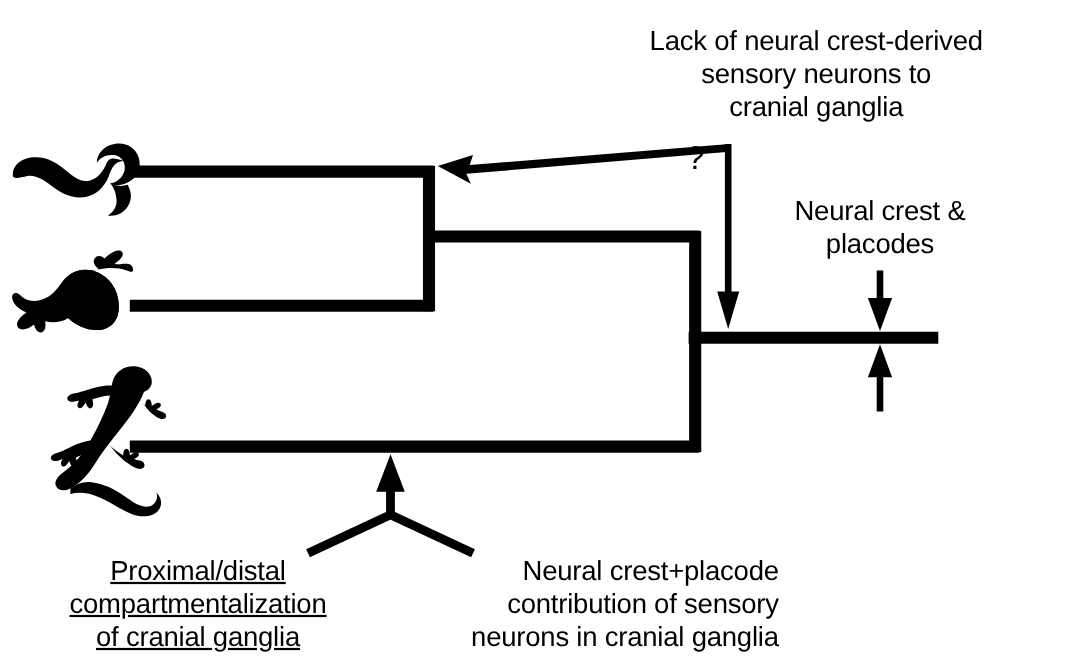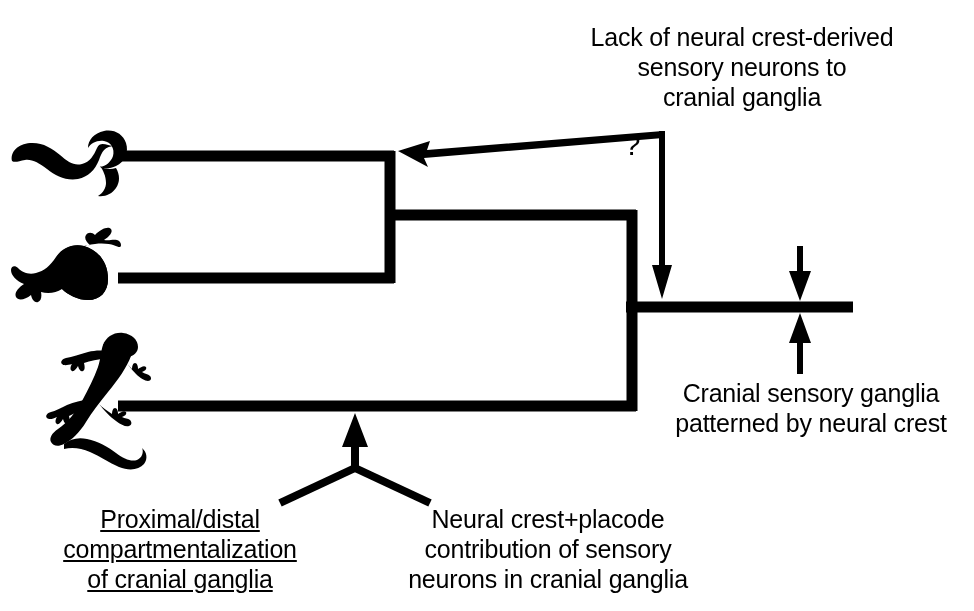--- a/index.html
+++ b/index.html
@@ -54,20 +54,21 @@
   #label-proximal {
     left: 32px;
     top: 504px;
     width: 296px;
     text-decoration: underline;
   }
   #label-nc-contribution {
     left: 388px;
     top: 504px;
     width: 320px;
+    text-align: right;
   }
   #label-question {
     left: 615px;
     top: 128px;
     width: 34px;
     font-size: 30px;
     line-height: 34px;
     text-align: center;
   }
 </style>
@@ -309,23 +310,23 @@
     </g>
 
   </svg>
 
   <div class="label" id="label-lack">Lack of neural crest-derived
 sensory neurons to
 cranial ganglia</div>
 
   <div class="label" id="label-question">?</div>
 
-
-  <div class="label" id="label-cranial-patterned">Cranial sensory ganglia
-patterned by neural crest</div>
+  <div class="label" id="label-nc-placodes">Neural crest &amp;
+placodes</div>
+
 
   <div class="label" id="label-proximal">Proximal/distal
 compartmentalization
 of cranial ganglia</div>
 
   <div class="label" id="label-nc-contribution">Neural crest+placode
 contribution of sensory
 neurons in cranial ganglia</div>
 
 </div>

